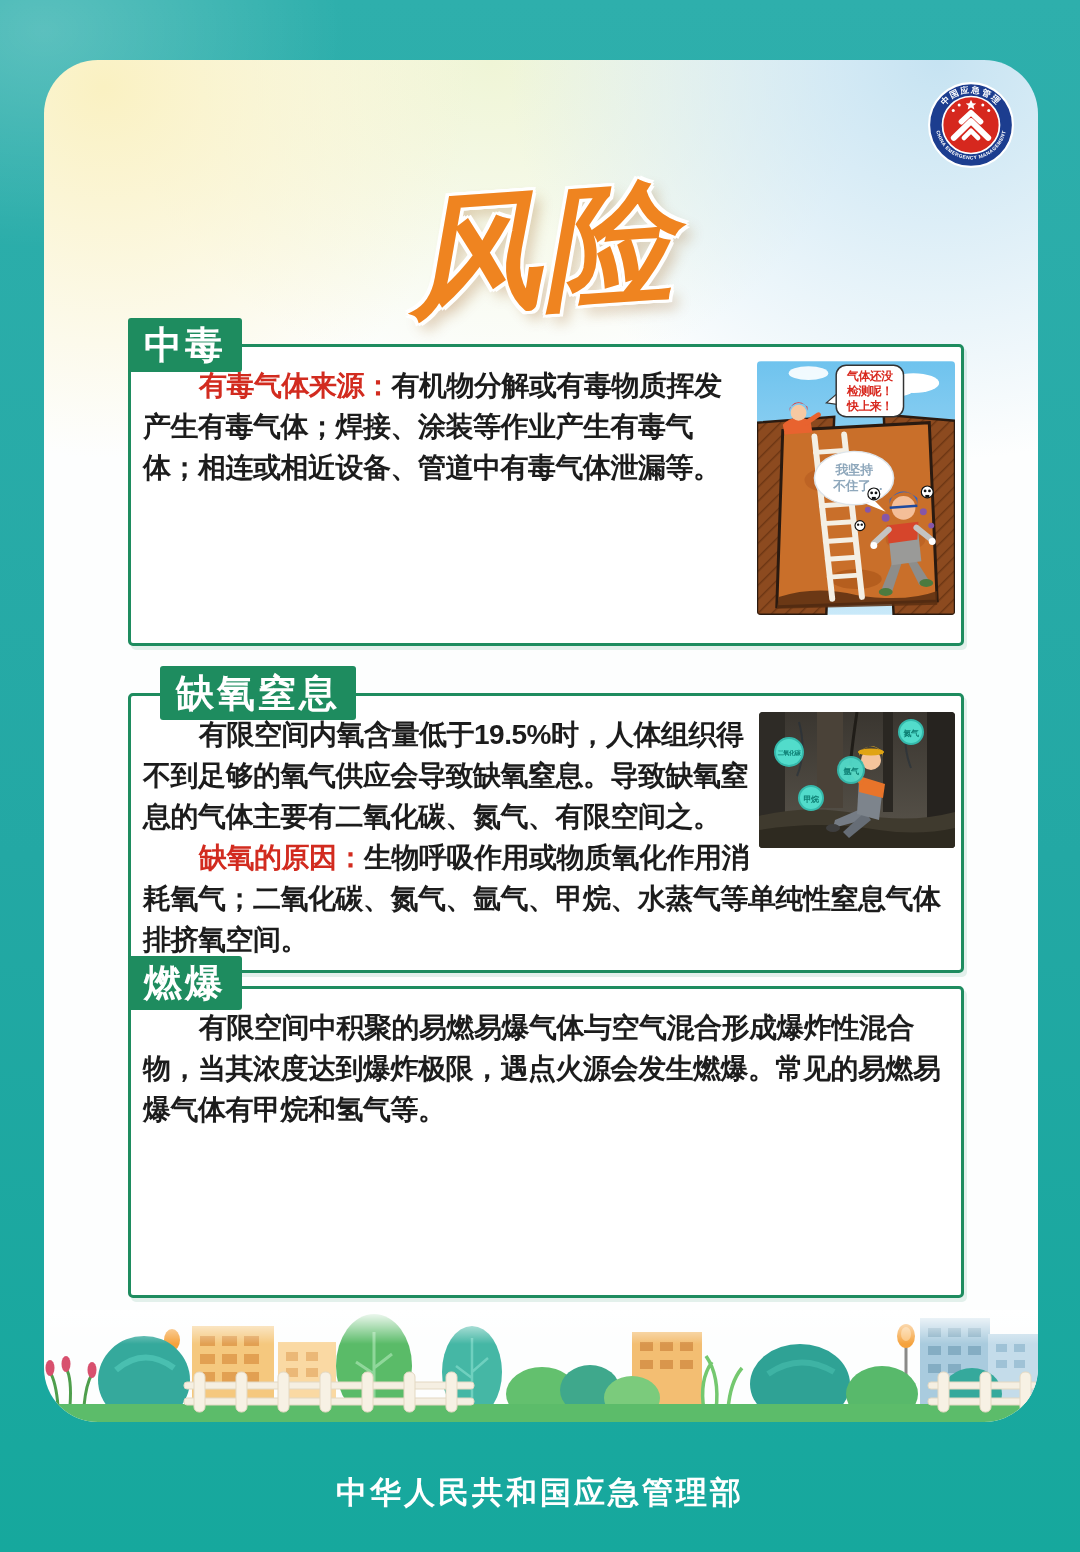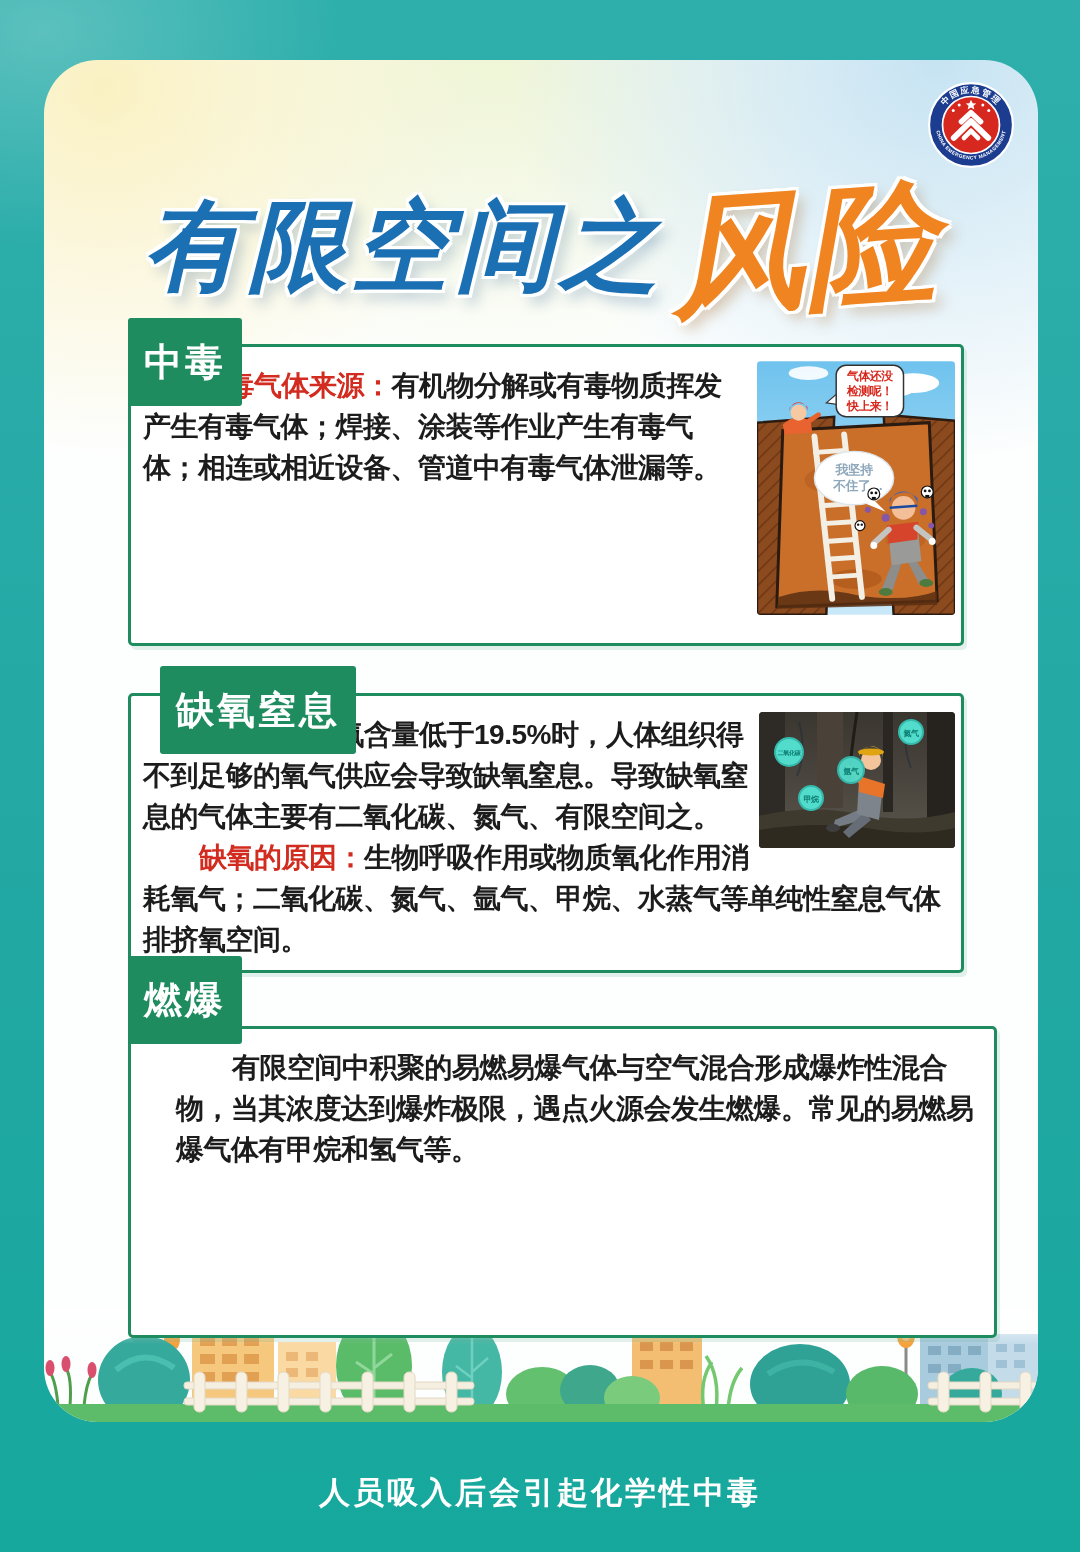--- a/index.html
+++ b/index.html
@@ -38,30 +38,30 @@
     text-shadow:3px 0 0 #fff,-3px 0 0 #fff,0 3px 0 #fff,0 -3px 0 #fff,
       3px 3px 0 #fff,-3px 3px 0 #fff,3px -3px 0 #fff,-3px -3px 0 #fff,
       7px 9px 14px rgba(150,80,10,.30);
   }
   
   .logo{position:absolute;left:884px;top:22px;width:86px;height:86px;}
   
   .sec-tab{
     position:absolute;left:84px;height:54px;z-index:3;
     background:#1E8C5F;color:#fff;display:flex;align-items:center;justify-content:center;
-    font-size:38px;font-weight:800;letter-spacing:3px;padding:17px 16px;border-radius:3px;
+    font-size:38px;font-weight:800;letter-spacing:3px;padding:0 16px;border-radius:3px;
   }
   .sec-box{
     position:absolute;left:84px;width:830px;z-index:2;
     background:#fff;border:3px solid #1E8C5F;border-radius:5px;
     box-shadow:3px 4px 0 rgba(30,140,95,.12);
   }
   #tab1{top:258px;} #box1{top:284px;height:296px;}
   #tab2{top:606px;margin-left:32px;} #box2{top:633px;height:274px;}
-  #tab3{top:896px;} #box3{top:966px;height:306px;padding-left:33px;}
+  #tab3{top:896px;} #box3{top:926px;height:306px;}
   .box-inner{
     padding:18px 6px 0 12px;font-size:28px;line-height:41px;letter-spacing:-0.5px;
     color:#1c1c1c;font-weight:600;
   }
   .box-inner p{margin:0;text-indent:2em;}
   .src-gap{margin-top:14px;}
   .red{color:#D22B1F;}
   .illu{border-radius:4px;}
   .float-r{float:right;}
   #pit-illu{width:198px;height:254px;margin:-4px 0 8px 10px;}
@@ -101,21 +101,20 @@
     </g>
     <text font-size="8" font-weight="bold" fill="#FFFFFF" letter-spacing="1.5">
       <textPath href="#arcTop" startOffset="50%" text-anchor="middle">中国应急管理</textPath>
     </text>
     <text font-size="4.6" font-weight="bold" fill="#FFFFFF" letter-spacing="0.4">
       <textPath href="#arcBot" startOffset="50%" text-anchor="middle">CHINA EMERGENCY MANAGEMENT</textPath>
     </text>
   </svg>
 
   <div class="title-wrap">
-    <span class="title-main">有限空间之</span>
     <span class="title-accent">风险</span>
   </div>
 
   <div class="sec-tab" id="tab1">中毒</div>
   <div class="sec-box" id="box1">
     <div class="box-inner">
       <svg id="pit-illu" class="illu float-r" viewBox="0 0 200 256">
         <defs>
           <linearGradient id="sky" x1="0" y1="0" x2="0" y2="1">
             <stop offset="0" stop-color="#6FC3EE"></stop>
@@ -375,13 +374,13 @@
         <rect x="884" y="88" width="110" height="7" rx="3" fill="#F5EFE2" stroke="#E3D8C2" stroke-width="1"></rect>
         <rect x="894" y="62" width="11" height="40" rx="5" fill="#F7F1E4" stroke="#E3D8C2" stroke-width="1"></rect>
         <rect x="936" y="62" width="11" height="40" rx="5" fill="#F7F1E4" stroke="#E3D8C2" stroke-width="1"></rect>
         <rect x="976" y="62" width="11" height="40" rx="5" fill="#F7F1E4" stroke="#E3D8C2" stroke-width="1"></rect>
       </g>
       <rect x="0" y="0" width="994" height="34" fill="url(#fadeW)"></rect>
     </svg>
   </div>
 </div>
 
-<div class="footer">人员吸入后会引起化学性中毒</div>
+<div class="footer">中华人民共和国应急管理部</div>
 
 </body></html>

